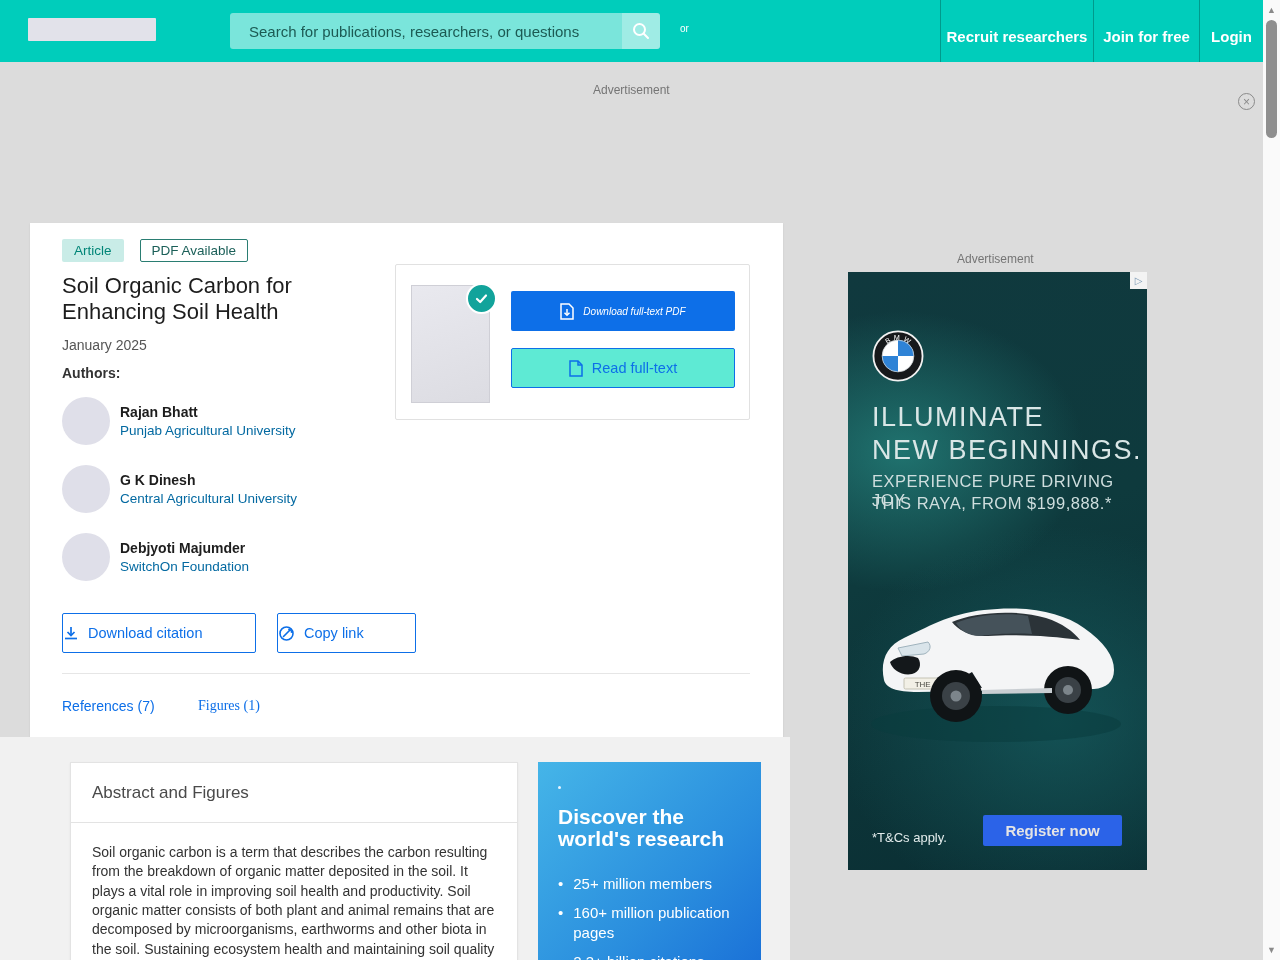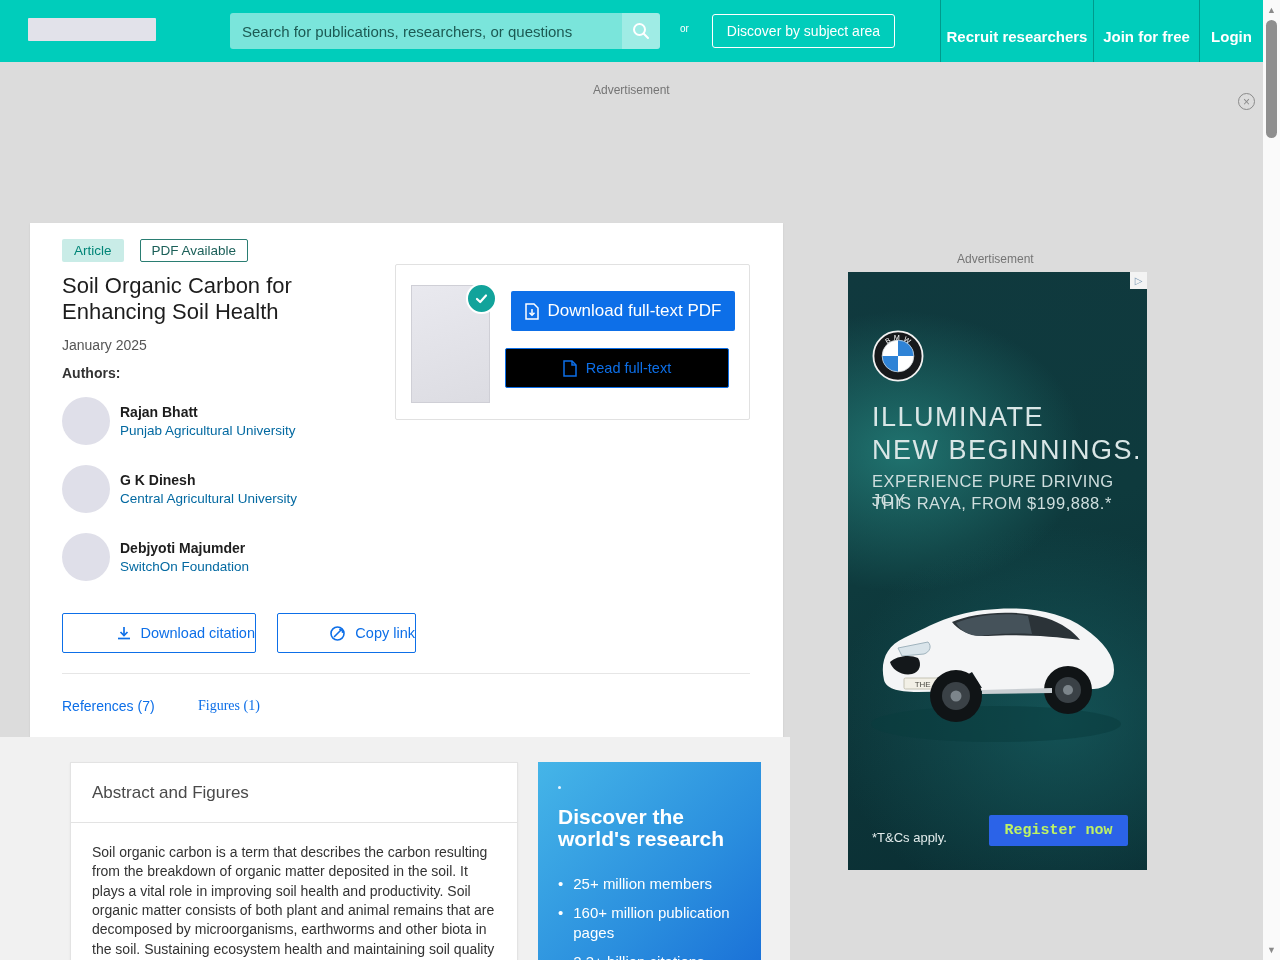--- a/index.html
+++ b/index.html
@@ -5,21 +5,21 @@
   * { margin:0; padding:0; box-sizing:border-box; }
   html,body { width:1280px; height:960px; overflow:hidden;
     font-family:"Liberation Sans", sans-serif; background:#dcdcdc; position:relative; }
 
   
   .header { position:absolute; left:0; top:0; width:1280px; height:62px; background:#00cdbb; z-index:5; }
   .logo { position:absolute; left:28px; top:18px; width:128px; height:23px; background:#e2e2ea; border-radius:1px; }
   .searchbar { position:absolute; left:230px; top:13px; width:430px; height:36px;
     background:rgba(255,255,255,.48); border-radius:3px; display:flex; align-items:center; }
   .searchbar input { flex:1; height:100%; border:none; background:transparent; outline:none;
-    padding:0 12px; font-size:15px; color:#124f49; font-family:"Liberation Sans",sans-serif; }
+    padding:0 19px; font-size:15px; color:#124f49; font-family:"Liberation Sans",sans-serif; }
   .searchbar input::placeholder { color:#1c5a53; opacity:1; }
   .search-btn { width:38px; height:36px; border:none; background:rgba(255,255,255,.28);
     border-radius:0 3px 3px 0; cursor:pointer; display:flex; align-items:center; justify-content:center; }
   .or-label { position:absolute; left:680px; top:23px; color:#fff; font-size:10px; }
   .discover-btn { position:absolute; left:712px; top:14px; width:183px; height:34px;
     background:transparent; border:1px solid #fff; border-radius:3px; color:#fff; font-size:14px;
     font-family:"Liberation Sans",sans-serif; cursor:pointer; }
   .hdr-sep { position:absolute; top:0; width:1px; height:62px; background:rgba(0,60,55,.35); }
   .nav-item { position:absolute; top:0; height:72px; display:flex; align-items:center; justify-content:center;
     color:#fff; font-size:15px; font-weight:bold; cursor:pointer; }
@@ -43,30 +43,30 @@
   .avatar { position:absolute; left:0; top:0; width:48px; height:48px; border-radius:50%; background:#dfdfe9; cursor:pointer; }
   .author-name { position:absolute; left:58px; top:7px; font-size:14px; font-weight:bold; color:#1d1d1d; cursor:pointer; }
   .author-aff { position:absolute; left:58px; top:26px; font-size:13.5px; color:#0369a1; }
 
   .dl-panel { position:absolute; left:365px; top:41px; width:355px; height:156px; border:1px solid #e1e1e1; border-radius:2px; }
   .thumb { position:absolute; left:15px; top:20px; width:79px; height:118px;
     background:linear-gradient(160deg,#e9e9ef 0%,#dcdce2 100%); border:1px solid #cfcfd6; cursor:pointer; }
   .check-badge { position:absolute; left:70px; top:18px; width:31px; height:31px; border-radius:50%;
     background:#12a39b; border:2px solid #fff; display:flex; align-items:center; justify-content:center; }
   .btn-primary { position:absolute; left:115px; top:26px; width:224px; height:40px; background:#0d6fe8; border:none;
-    border-radius:2px; color:#fff; font-size:17px; font-family:"Liberation Sans",sans-serif; cursor:pointer;
-    display:flex; align-items:center; justify-content:center; gap:9px; }
-  .btn-outline-read { position:absolute; left:109px; top:83px; width:224px; height:40px; background:#000000;
+    border-radius:2px; color:#fff; font-size:10px; font-family:"Liberation Sans",sans-serif; cursor:pointer;
+    display:flex; align-items:center; justify-content:center; gap:9px;font-style:italic; }
+  .btn-outline-read { position:absolute; left:115px; top:83px; width:224px; height:40px; background:#5eead4;
     border:1px solid #0d6fe8; border-radius:2px; color:#0d6fe8; font-size:14.5px;
     font-family:"Liberation Sans",sans-serif; cursor:pointer; display:flex; align-items:center; justify-content:center; gap:9px; }
 
   .btn-cite { position:absolute; left:32px; top:390px; width:194px; height:40px; }
   .btn-copy { position:absolute; left:247px; top:390px; width:139px; height:40px; }
   .btn-blue-outline { background:#fff; border:1px solid #0d6fe8; border-radius:2px; color:#0d6fe8; font-size:14.5px;
-    font-family:"Liberation Sans",sans-serif; cursor:pointer; display:flex; align-items:center; justify-content:flex-end; gap:9px; }
+    font-family:"Liberation Sans",sans-serif; cursor:pointer; display:flex; align-items:center; justify-content:flex-start; gap:9px; }
   .card-divider { position:absolute; left:32px; top:450px; width:688px; height:1px; background:#e6e6e6; }
   .tab-link { position:absolute; top:475px; font-size:14px; color:#0d6fe8; cursor:pointer; }
 
   
   .lower-bg { position:absolute; left:0; top:737px; width:790px; height:223px; background:#f1f1f1; }
   .abstract-card { position:absolute; left:70px; top:762px; width:448px; height:260px; background:#fff;
     border:1px solid #e3e3e3; box-shadow:0 1px 2px rgba(0,0,0,.06); }
   .abstract-head { height:60px; border-bottom:1px solid #e3e3e3; display:flex; align-items:center; padding:0 21px;
     font-size:17px; color:#4a4a4a; }
   .abstract-body { padding:20px 21px; font-size:14px; line-height:1.38; color:#333; }
@@ -87,22 +87,22 @@
       linear-gradient(160deg,#10393e 0%,#0e3a3d 45%,#0a2e33 100%); }
   .adchoices { position:absolute; right:0; top:0; width:17px; height:17px; background:#f3f3f3; color:#7d9bb5;
     font-size:10px; line-height:17px; text-align:center; cursor:pointer; }
   .bmw-logo { position:absolute; left:24px; top:58px; }
   .bmw-h1 { position:absolute; left:24px; top:130px; font-size:27px; font-weight:300; letter-spacing:1.5px; color:#d9e6e6; }
   .bmw-h2 { position:absolute; left:24px; top:163px; font-size:27px; font-weight:300; letter-spacing:1.5px; color:#d9e6e6; }
   .bmw-s1 { position:absolute; left:24px; top:200px; font-size:16.5px; font-weight:300; letter-spacing:.5px; color:#cfdede; }
   .bmw-s2 { position:absolute; left:24px; top:222px; font-size:16.5px; font-weight:300; letter-spacing:.5px; color:#cfdede; }
   .bmw-car { position:absolute; left:8px; top:290px; }
   .bmw-tcs { position:absolute; left:24px; top:558px; font-size:13px; color:#e3ecec; }
-  .bmw-cta { position:absolute; left:141px; top:543px; width:139px; height:31px; background:#2b63e8; border:none;
-    border-radius:2px; color:#bef264; font-size:15px; font-weight:bold; font-family:Liberation Mono, monospace; cursor:pointer; }
+  .bmw-cta { position:absolute; left:135px; top:543px; width:139px; height:31px; background:#2b63e8; border:none;
+    border-radius:2px; color:#e5e5e5; font-size:15px; font-weight:bold; font-family:Liberation Sans, sans-serif; cursor:pointer; }
 
   
   .scrollbar { position:absolute; right:0; top:0; width:17px; height:960px; background:#fafafa; z-index:20; }
   .sb-arrow { position:absolute; left:0; width:17px; height:16px; color:#8a8a8a; font-size:9px; text-align:center;
     line-height:16px; cursor:pointer; }
   .sb-thumb { position:absolute; left:3px; top:20px; width:11px; height:118px; background:#8f8f8f; border-radius:6px; cursor:pointer; }
 
   .icon-svg { display:block; }
 </style>
 </head>
@@ -117,21 +117,20 @@
       <span>
         <svg class="icon-svg" width="18" height="18" viewBox="0 0 18 18">
           <circle cx="7.5" cy="7.5" r="5.5" fill="none" stroke="#ffffff" stroke-width="2"></circle>
           <line x1="11.8" y1="11.8" x2="16" y2="16" stroke="#ffffff" stroke-width="2" stroke-linecap="round"></line>
         </svg>
       </span>
     </button>
   </div>
 
   <span class="or-label">or</span>
-  <button class="discover-btn">Discover by subject area</button>
 
   <div class="hdr-sep" style="left:940px;"></div>
   <div class="hdr-sep" style="left:1093px;"></div>
   <div class="hdr-sep" style="left:1199px;"></div>
 
   <div class="nav-item" style="left:941px; width:152px;">Recruit researchers</div>
   <div class="nav-item" style="left:1094px; width:105px;">Join for free</div>
   <div class="nav-item" style="left:1200px; width:63px;">Login</div>
 </div>
 

